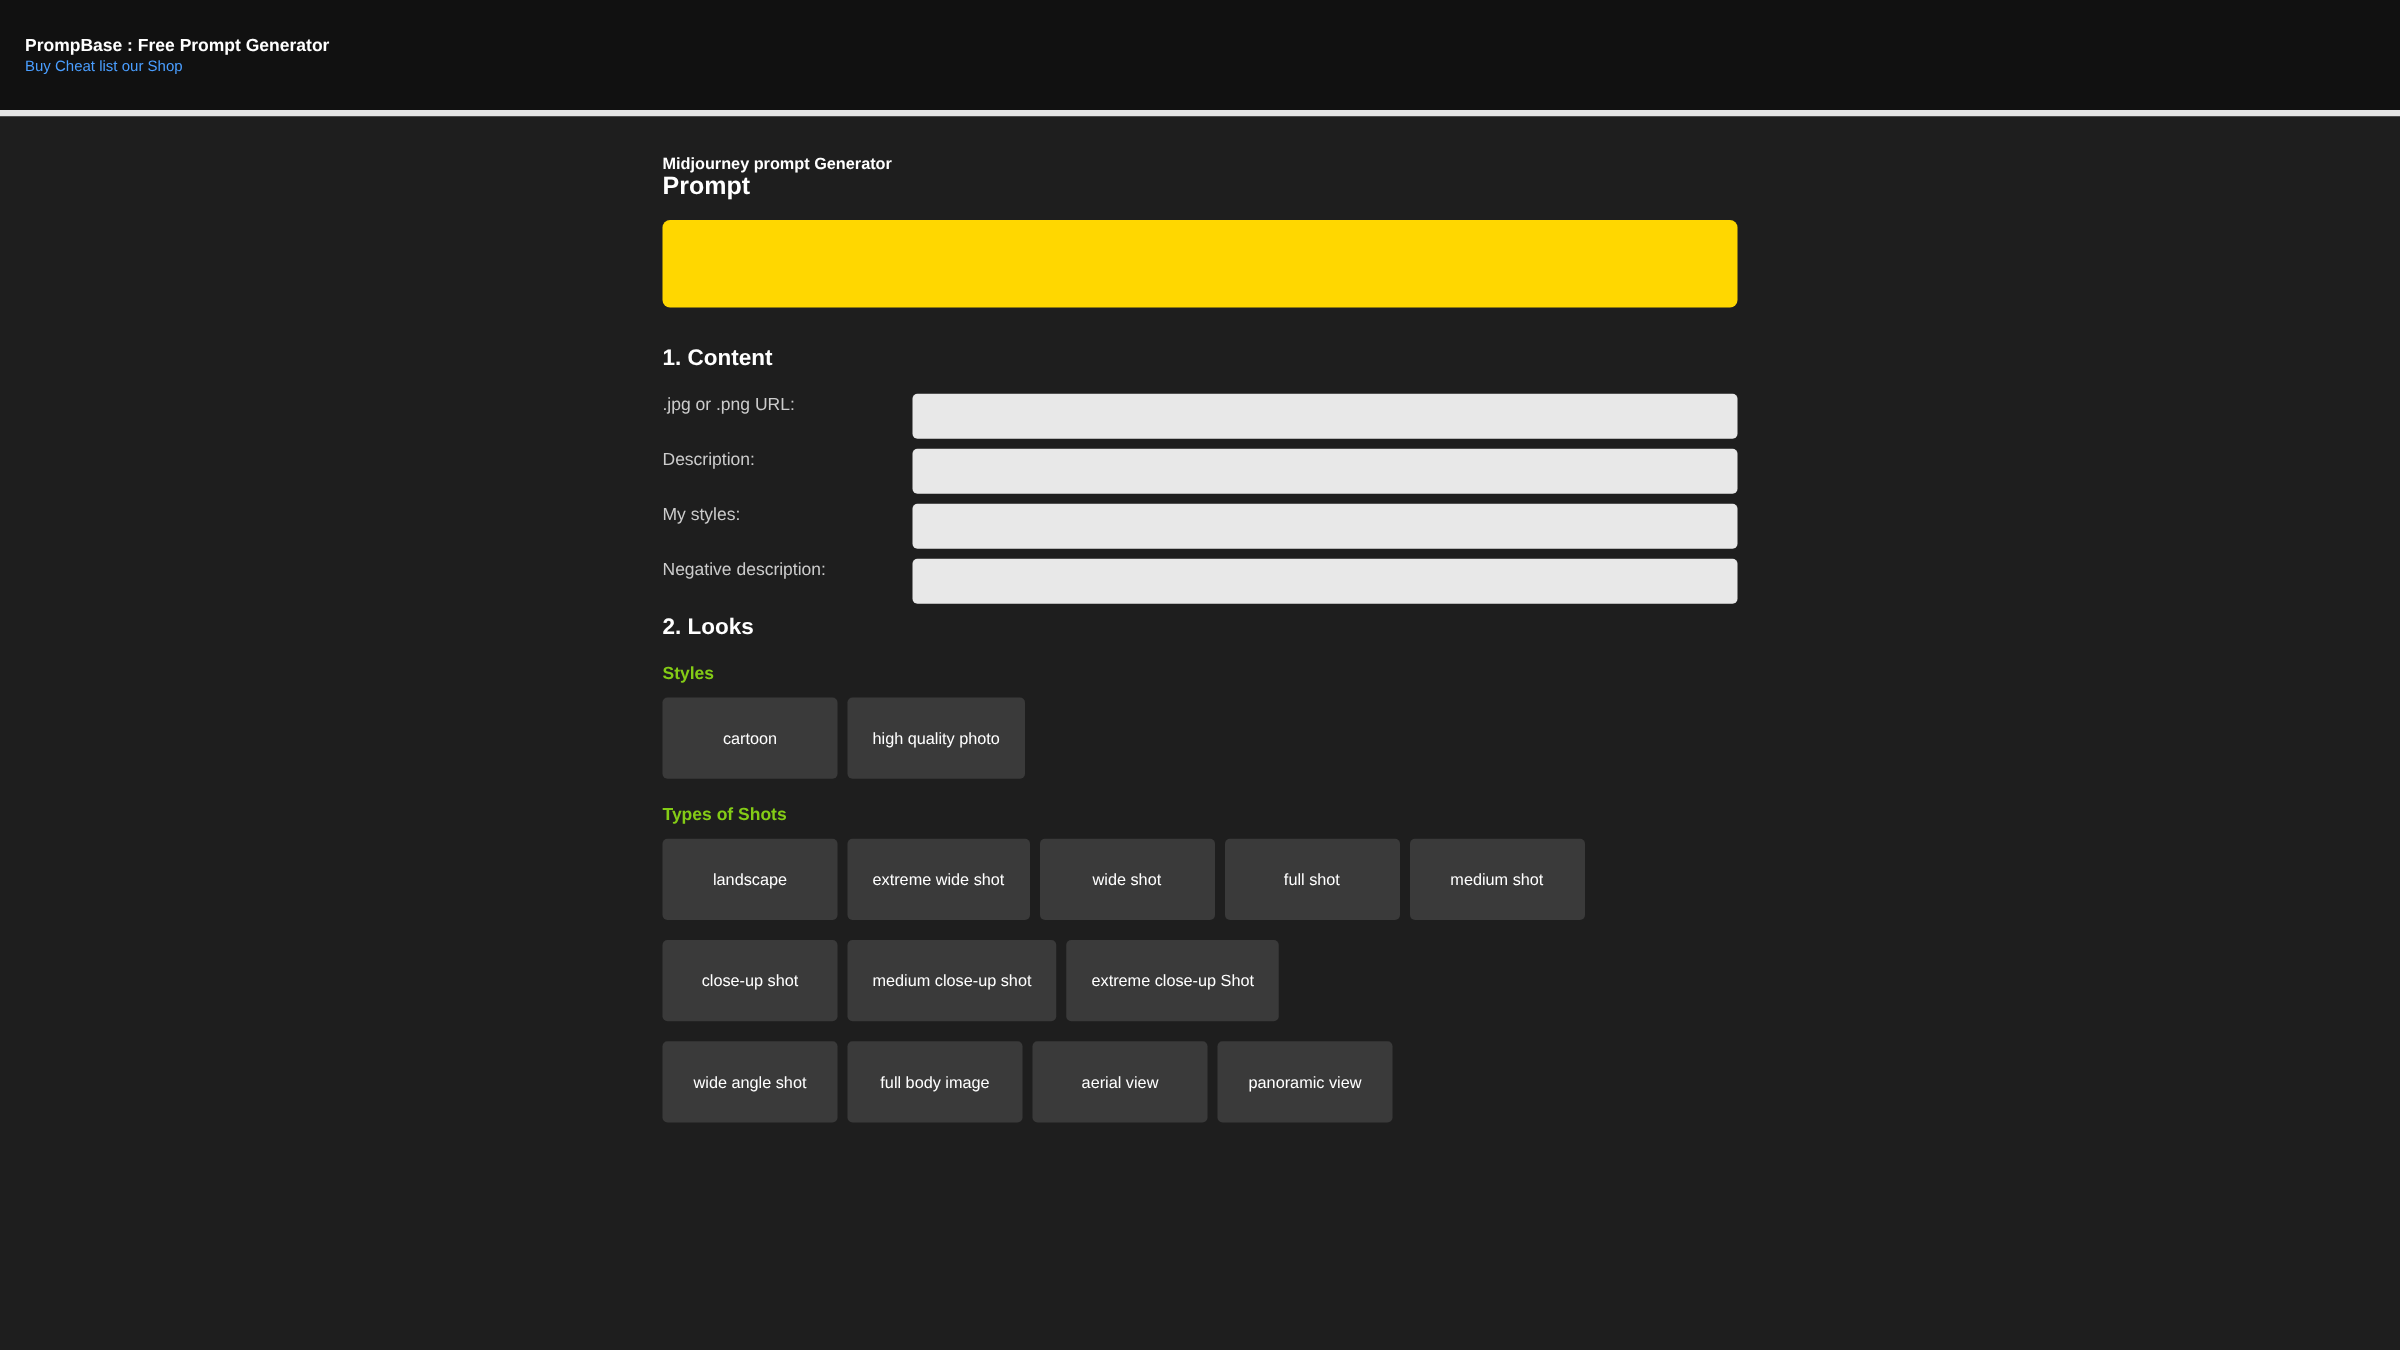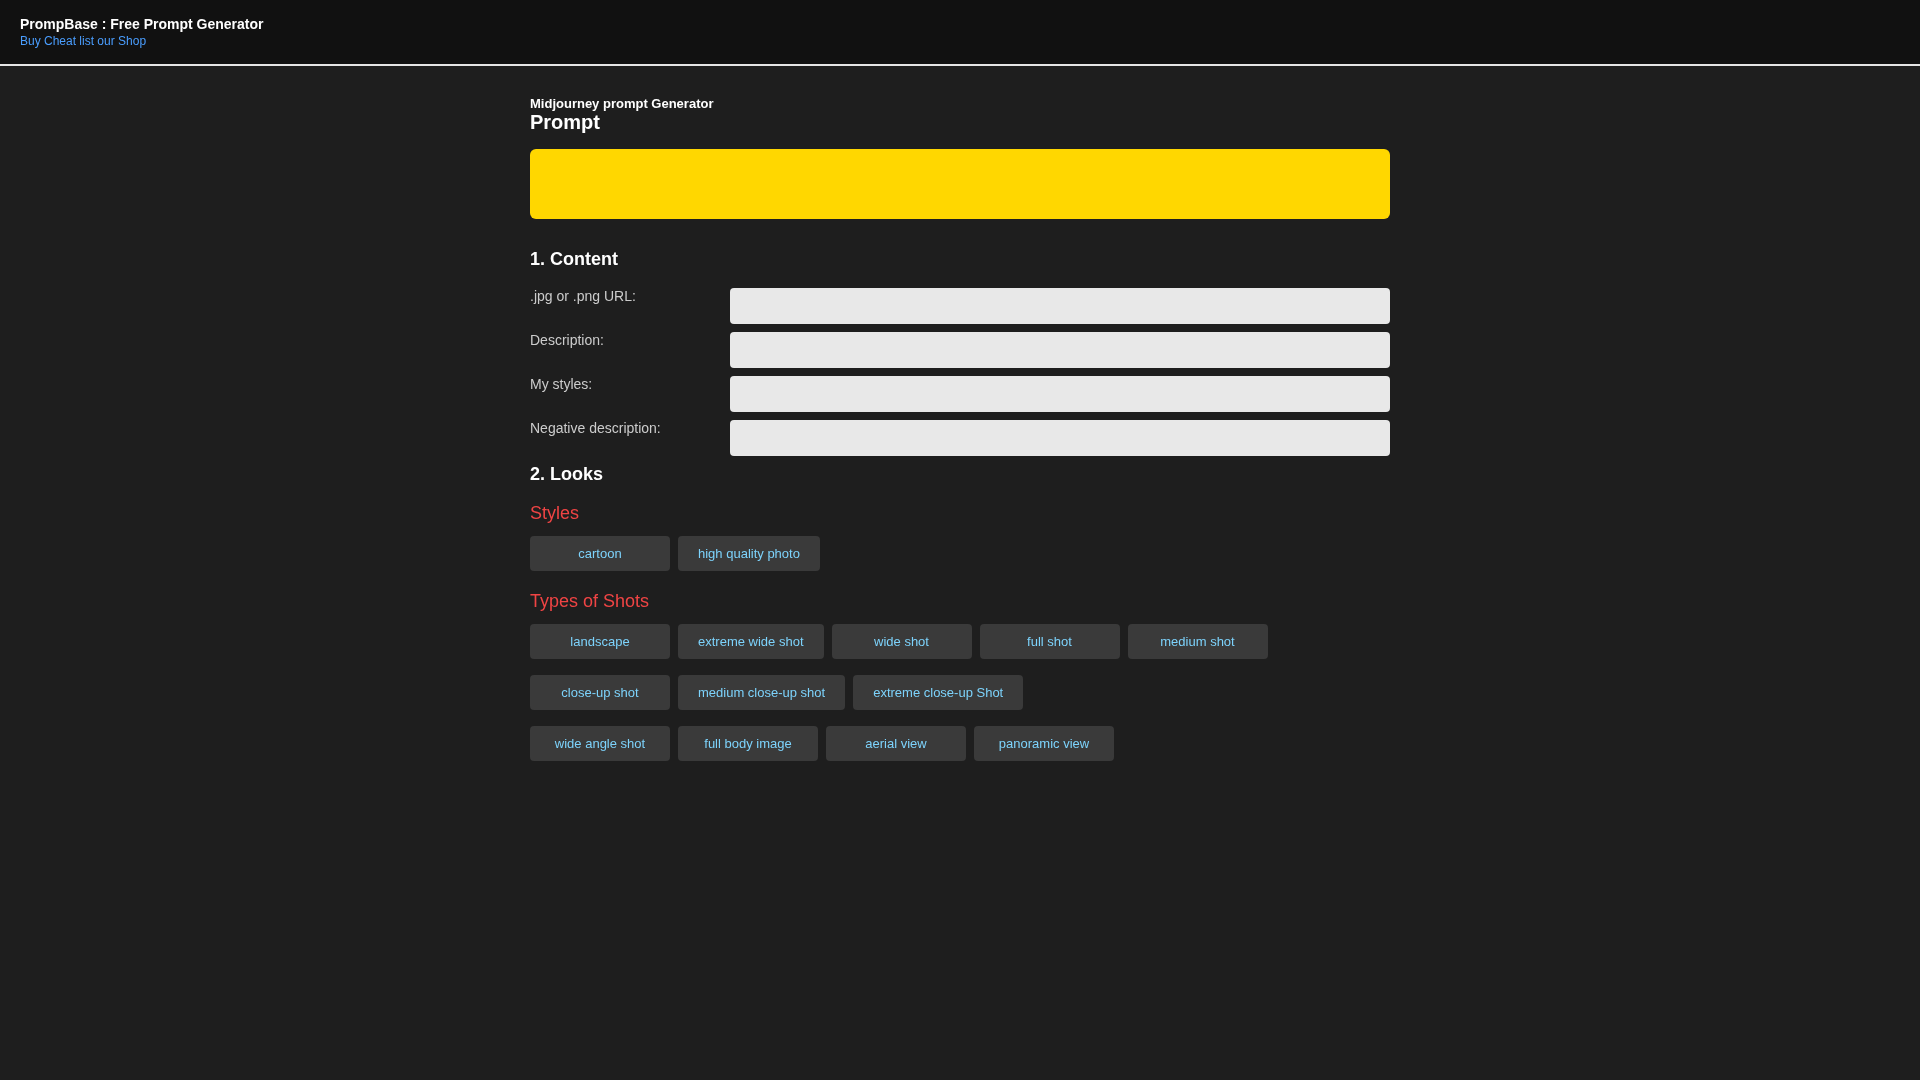--- a/index.html
+++ b/index.html
@@ -12,22 +12,22 @@
       background-color: #1e1e1e;
       color: #ffffff;
       font-family: Arial, sans-serif;
       font-size: 14px;
       min-height: 1080px;
       width: 1920px;
     }
 
     .header {
       background-color: #111111;
-      padding: 16px 20px;
-      border-bottom: 2px solid #e5e5e5;
+      padding: 28px 20px;
+      border-bottom: 5px solid #e5e5e5;
     }
 
     .header-title {
       color: #ffffff;
       font-weight: bold;
       font-size: 14px;
     }
 
     .header-link {
       color: #4a9eff;
@@ -89,39 +89,39 @@
       border: none;
       border-radius: 4px;
       height: 36px;
       padding: 0 10px;
       font-size: 14px;
       color: #333;
       outline: none;
     }
 
     .subsection-title {
-      color: #ef4444;
-      font-size: 18px;
-      font-weight: normal;
+      color: #84cc16;
+      font-size: 14px;
+      font-weight: bold;
       margin-bottom: 12px;
     }
 
     .btn-group {
       display: flex;
       flex-wrap: wrap;
       gap: 8px;
       margin-bottom: 16px;
     }
 
     .tag-btn {
       background-color: #3a3a3a;
-      color: #7dd3fc;
+      color: #ffffff;
       border: none;
       border-radius: 4px;
-      padding: 10px 20px;
+      padding: 25px 20px;
       font-size: 13px;
       cursor: pointer;
       min-width: 140px;
       text-align: center;
       transition: background-color 0.2s;
     }
 
     .looks-section {
       margin-top: 6px;
     }

